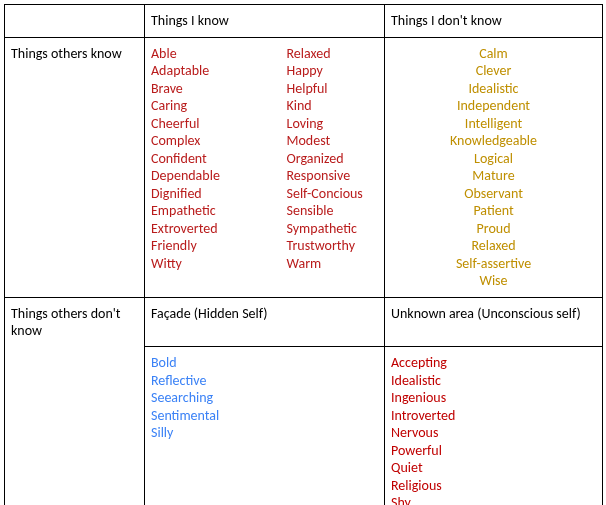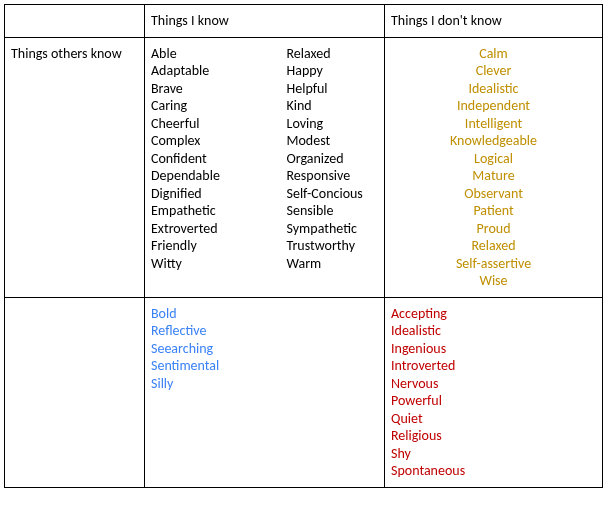--- a/index.html
+++ b/index.html
@@ -38,21 +38,21 @@
     color: #000;
     border-top: none;
   }
   .noborder-top { border-top: none; }
   .noborder-bottom { border-bottom: none; }
   .two-col {
     display: flex;
     gap: 20px;
   }
   .two-col > div { flex: 1 1 0; }
-  .green { color: #000000; gap: 44px; }
+  .green { color: #b91c1c; gap: 44px; }
   .gold  { color: #bf8f00; text-align: center; }
   .blue  { color: #3b82f6; }
   .red   { color: #c00000; }
   .list span { display: block; }
 </style>
 </head>
 <body>
 
 <table>
   <colgroup>
@@ -118,20 +118,25 @@
         <span>Observant</span>
         <span>Patient</span>
         <span>Proud</span>
         <span>Relaxed</span>
         <span>Self-assertive</span>
         <span>Wise</span>
       </div>
     </td>
   </tr>
 
+  <tr>
+    <td class="noborder-bottom">Things others don't know</td>
+    <td class="sub">Façade (Hidden Self)</td>
+    <td class="sub">Unknown area (Unconscious self)</td>
+  </tr>
 
   <tr>
     <td class="noborder-top"></td>
     <td>
       <div class="blue list">
         <span>Bold</span>
         <span>Reflective</span>
         <span>Seearching</span>
         <span>Sentimental</span>
         <span>Silly</span>

